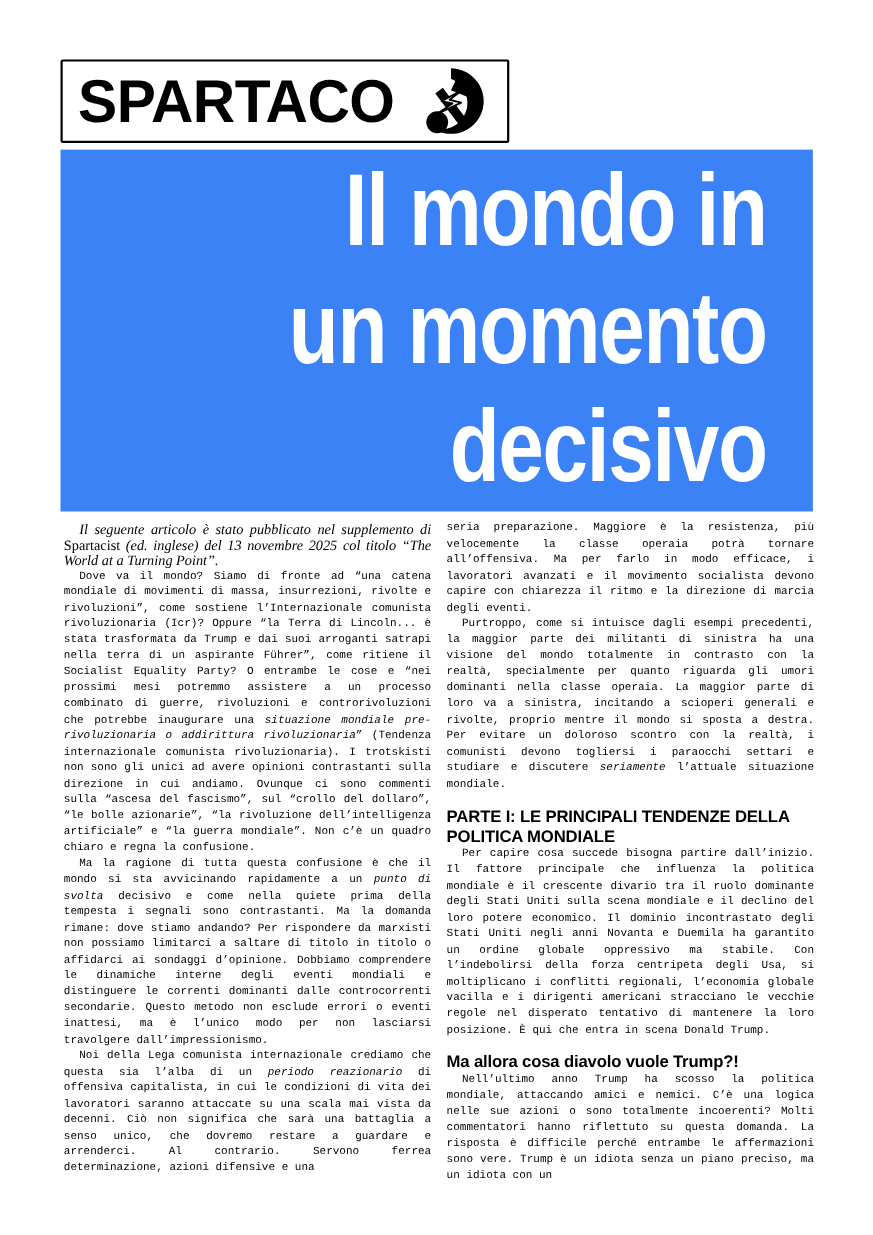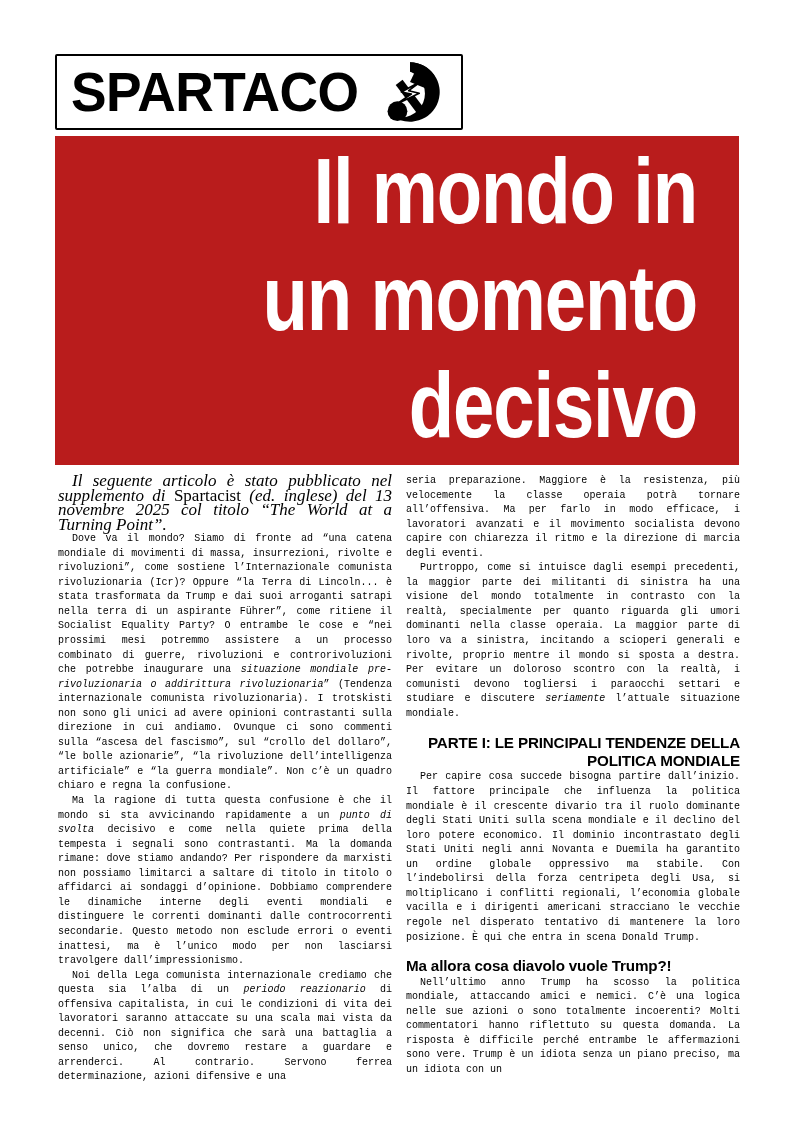--- a/index.html
+++ b/index.html
@@ -104,21 +104,21 @@
   .masthead-meta .sup { text-align: left; }
   .masthead-meta .dat { text-align: right; }
 
   
   .headline-box {
     position: absolute;
     left: 55px;
     top: 136px;
     width: 684px;
     height: 329px;
-    background: #b91c1c;
+    background: #3b82f6;
     overflow: hidden;
   }
   .headline-inner {
     position: absolute;
     right: 42px;
     top: 2px;
     text-align: right;
   }
   .headline-line {
     font-family: "Liberation Sans", "DejaVu Sans", sans-serif;
@@ -158,37 +158,37 @@
     text-align: justify;
     text-indent: 14px;
     hyphens: auto;
     -webkit-hyphens: auto;
     font-family: Liberation Mono, monospace;
   }
   p.body.noindent { text-indent: 0; }
 
   p.standfirst {
     margin: 0;
-    font-size: 17px;
+    font-size: 13px;
     line-height: 14.55px;
     text-align: justify;
     text-indent: 14px;
     font-style: italic;
     font-family: "Liberation Serif", "DejaVu Serif", serif;
   }
   p.standfirst .roman { font-style: normal; }
 
   h2.section {
     margin: 13px 0 1px 0;
     font-family: "Liberation Sans", "DejaVu Sans", sans-serif;
     font-weight: 700;
     font-size: 15.2px;
     line-height: 17.6px;
     letter-spacing: -0.15px;
-    text-align: right;
+    text-align: left;
   }
   h3.subsection {
     margin: 12px 0 1px 0;
     font-family: "Liberation Sans", "DejaVu Sans", sans-serif;
     font-weight: 700;
     font-size: 15.2px;
     line-height: 17.6px;
     letter-spacing: -0.15px;
     text-align: left;
   }

